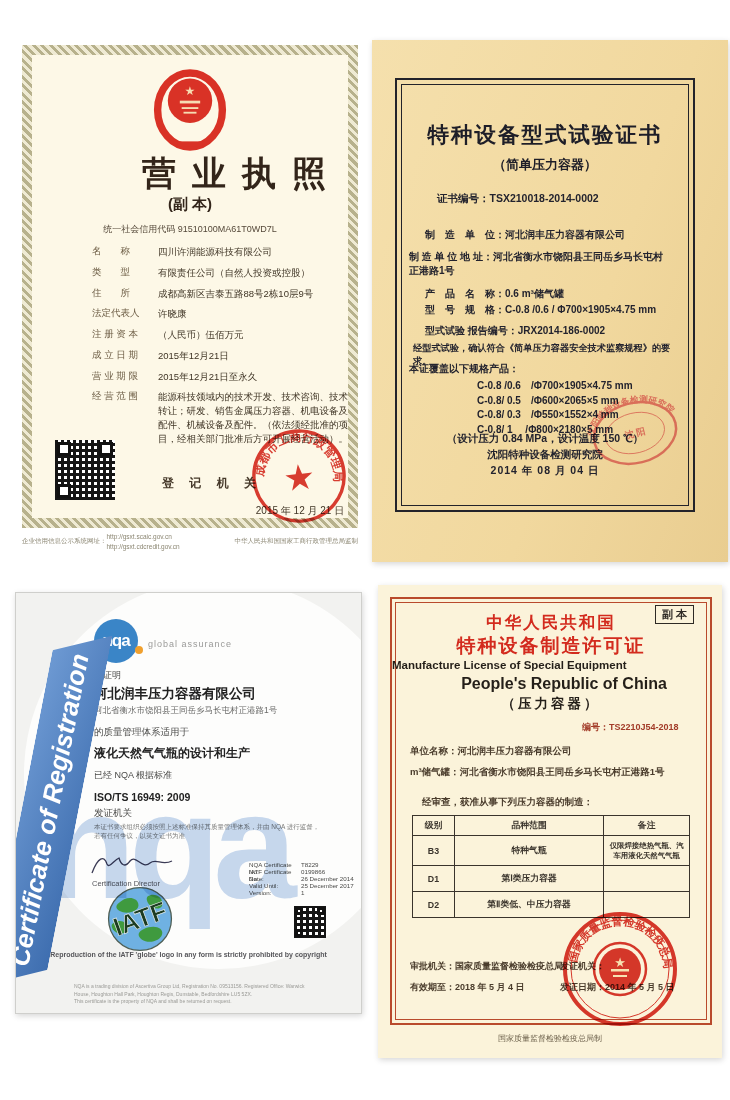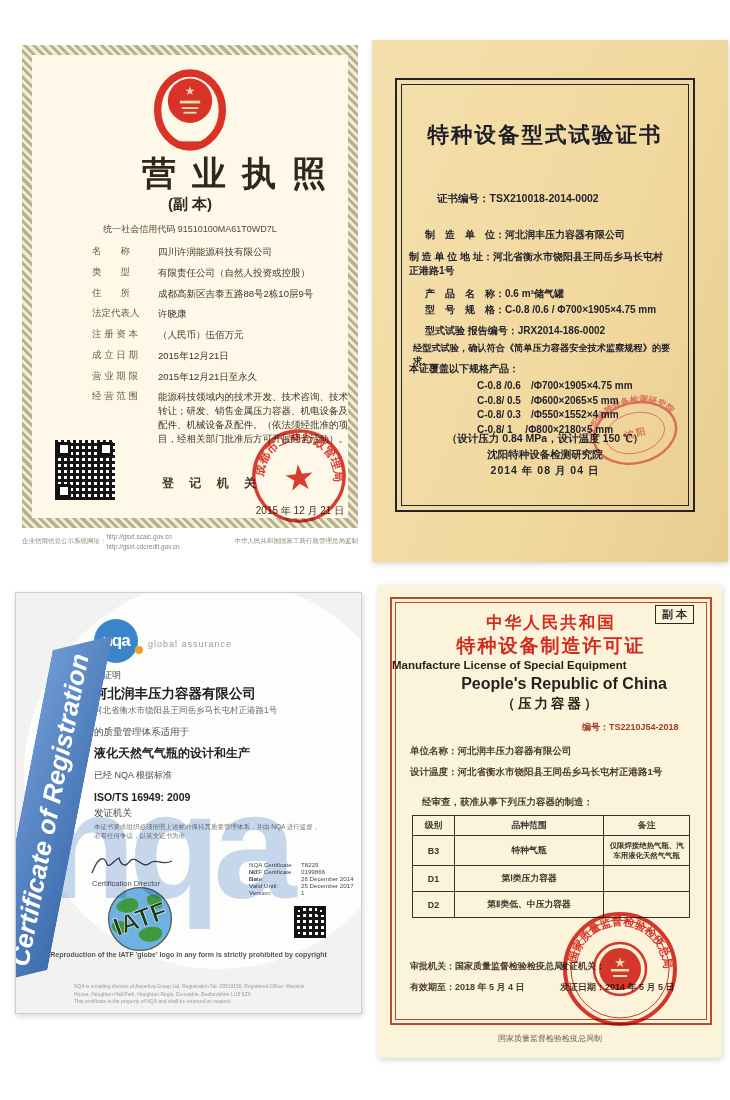--- a/index.html
+++ b/index.html
@@ -213,20 +213,21 @@
           <div>http://gsxt.cdcredit.gov.cn</div>
         </span>
       </div>
       <div class="blFootR">中华人民共和国国家工商行政管理总局监制</div>
     </div>
   </div>
 
   <div class="cert certB">
     <div class="certB-box">
       <div class="ttTitle">特种设备型式试验证书</div>
+      <div class="ttSub">（简单压力容器）</div>
       <div class="ttNo">证书编号：TSX210018-2014-0002</div>
 
       <div class="ttLine" style="top:148px;"><span>制　造　单　位：</span><span>河北润丰压力容器有限公司</span></div>
       <div class="ttLine" style="top:170px; left:28px; width:258px; margin-left:-16px; padding-left:16px; left:12px;"><span>制 造 单 位 地 址：</span><span>河北省衡水市饶阳县王同岳乡马长屯村正港路1号</span></div>
       <div class="ttLine" style="top:207px;"><span>产　品　名　称：</span><span>0.6 m³储气罐</span></div>
       <div class="ttLine" style="top:223px;"><span>型　号　规　格：</span><span>C-0.8 /0.6 / Φ700×1905×4.75 mm</span></div>
       <div class="ttLine" style="top:244px;"><span>型式试验 报告编号：</span><span>JRX2014-186-0002</span></div>
 
       <div class="ttConf">经型式试验，确认符合《简单压力容器安全技术监察规程》的要求。</div>
       <div class="ttCover">本证覆盖以下规格产品：</div>
@@ -329,21 +330,21 @@
     <div class="certD-box">
       <div class="mlCopy">副 本</div>
       <div class="mlT1">中华人民共和国</div>
       <div class="mlT2">特种设备制造许可证</div>
       <div class="mlE1">Manufacture License of Special Equipment</div>
       <div class="mlE2">People's Republic of China</div>
       <div class="mlCat">（压力容器）</div>
       <div class="mlNo">编号：TS2210J54-2018</div>
 
       <div class="mlField" style="top:146px;"><span>单位名称：</span><span>河北润丰压力容器有限公司</span></div>
-      <div class="mlField" style="top:167px;"><span>设计温度：</span><span>河北省衡水市饶阳县王同岳乡马长屯村正港路1号</span></div>
+      <div class="mlField" style="top:167px;"><span>m³储气罐：</span><span>河北省衡水市饶阳县王同岳乡马长屯村正港路1号</span></div>
       <div class="mlIntro">经审查，获准从事下列压力容器的制造：</div>
 
       <table class="mlTable">
         <colgroup>
             <col style="width:42px">
             <col style="width:150px">
             <col style="width:86px">
           </colgroup>
         <thead>
           <tr>

